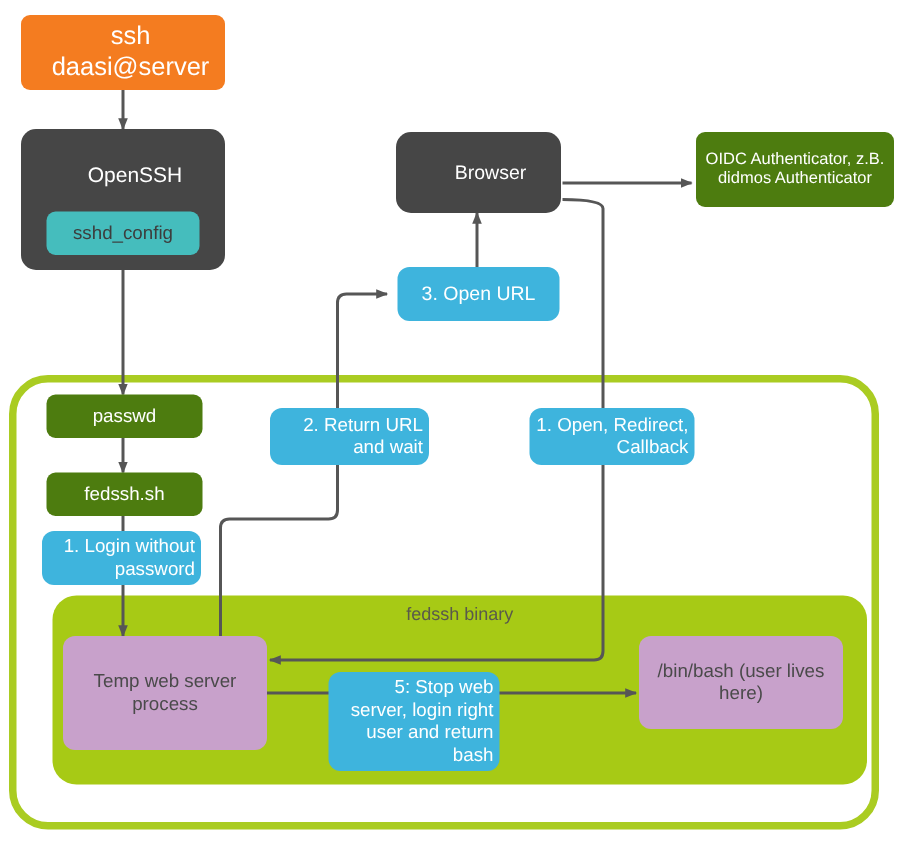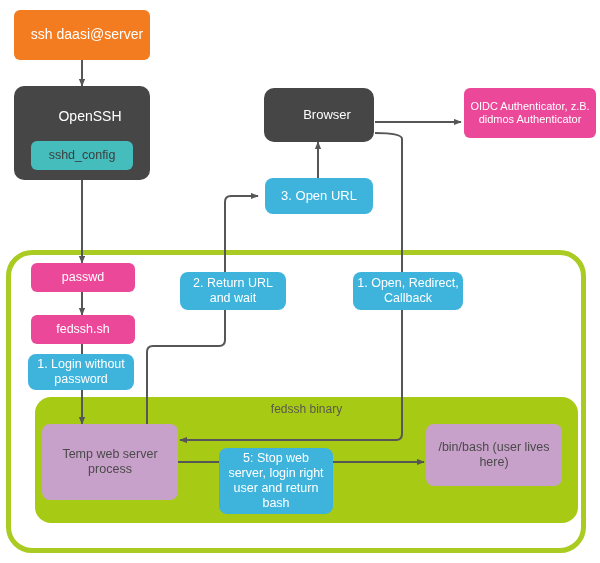--- a/index.html
+++ b/index.html
@@ -24,22 +24,22 @@
     align-items: center;
     justify-content: center;
     text-align: center;
     line-height: 1.22;
     z-index: 3;
     padding: 2px 4px;
   }
   .node.orange   { background: #F47C20; color: #ffffff; border-radius: 6px; }
   .node.dark     { background: #464646; color: #ffffff; border-radius: 10px; padding-left: 20px; }
   .node.teal     { background: #45BDBD; color: #3d3d3d; border-radius: 6px; }
-  .node.green    { background: #ec4899; color: #ffffff; border-radius: 6px; }
-  .node.blue     { background: #3EB4DD; color: #ffffff; border-radius: 8px; }
+  .node.green    { background: #4d7c0f; color: #ffffff; border-radius: 6px; }
+  .node.blue     { background: #3EB4DD; color: #ffffff; border-radius: 8px; text-align: right; }
   .node.purple   { background: #C8A1CB; color: #4a4a4a; border-radius: 8px; }
 
   
   #outer-frame {
     position: absolute;
     left: 6px;
     top: 250px;
     width: 580px;
     height: 303px;
     border: 5px solid #AACC22;
@@ -114,21 +114,21 @@
 
     <path class="edge" d="M318,178 L318,142" marker-end="url(#ah)"></path>
 
     <path class="edge" d="M375,122 L461,122" marker-end="url(#ah)"></path>
 
     <path class="edge" d="M375,133 Q402,133 402,139 L402,434 Q402,440 396,440 L180,440" marker-end="url(#ah)"></path>
 
     <path class="edge" d="M178,462 L424,462" marker-end="url(#ah)"></path>
   </svg>
 
-  <div class="node orange" style="left:14px; top:10px; width:136px; height:50px; font-size:14px;padding-left:14px;">ssh daasi@server</div>
+  <div class="node orange" style="left:14px; top:10px; width:136px; height:50px; font-size:17px;padding-left:14px;">ssh daasi@server</div>
 
   <div class="node dark" style="left:14px; top:86px; width:136px; height:94px; font-size:14px; align-items:flex-start; padding-top:22px;">OpenSSH</div>
 
   <div class="node teal" style="left:31px; top:141px; width:102px; height:29px; font-size:12.5px;">sshd_config</div>
 
   <div class="node dark" style="left:264px; top:88px; width:110px; height:54px; font-size:13px;">Browser</div>
 
   <div class="node green" style="left:464px; top:88px; width:132px; height:50px; font-size:11px;">OIDC Authenticator, z.B. didmos Authenticator</div>
 
   <div class="node blue" style="left:265px; top:178px; width:108px; height:36px; font-size:13px;">3. Open URL</div>

